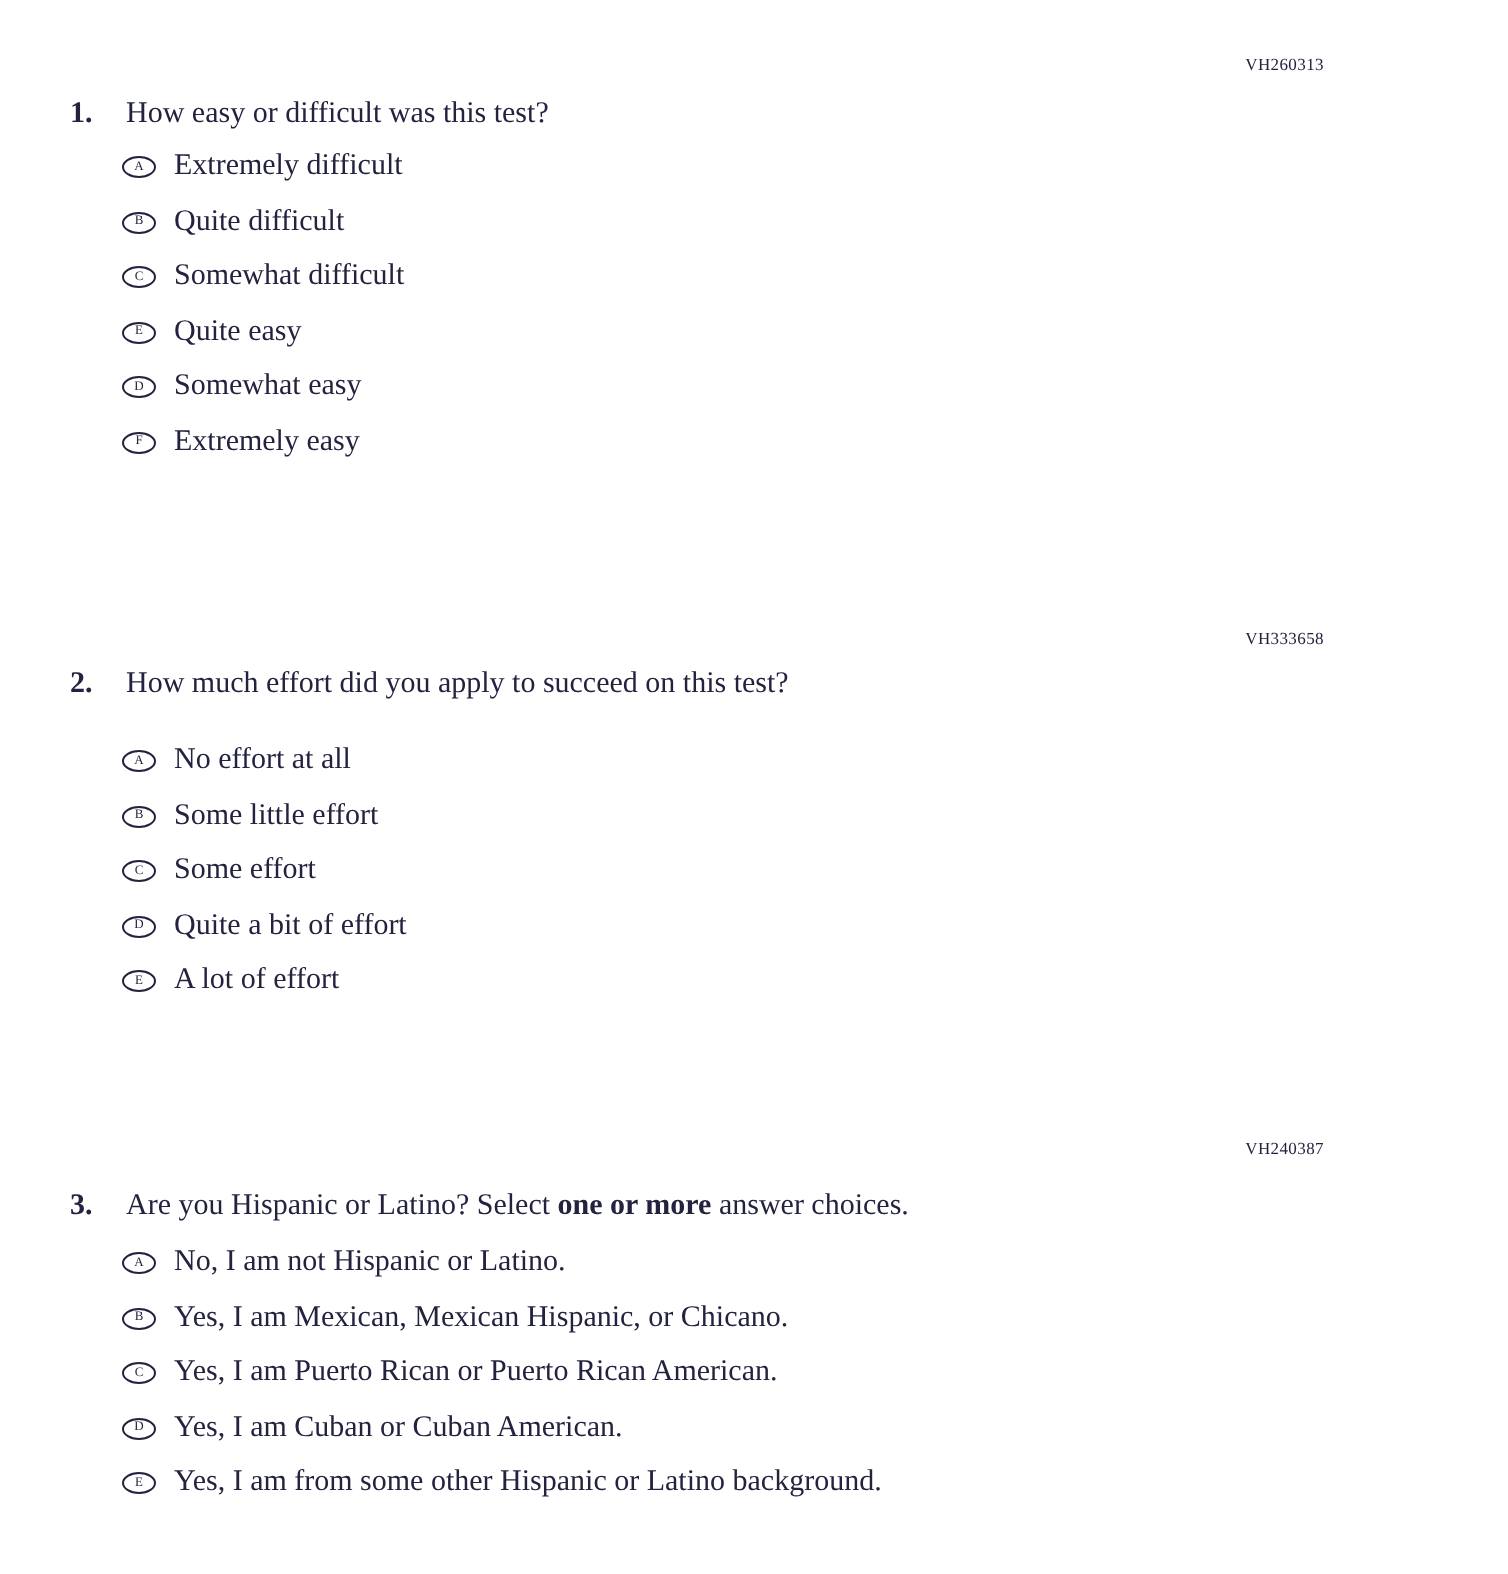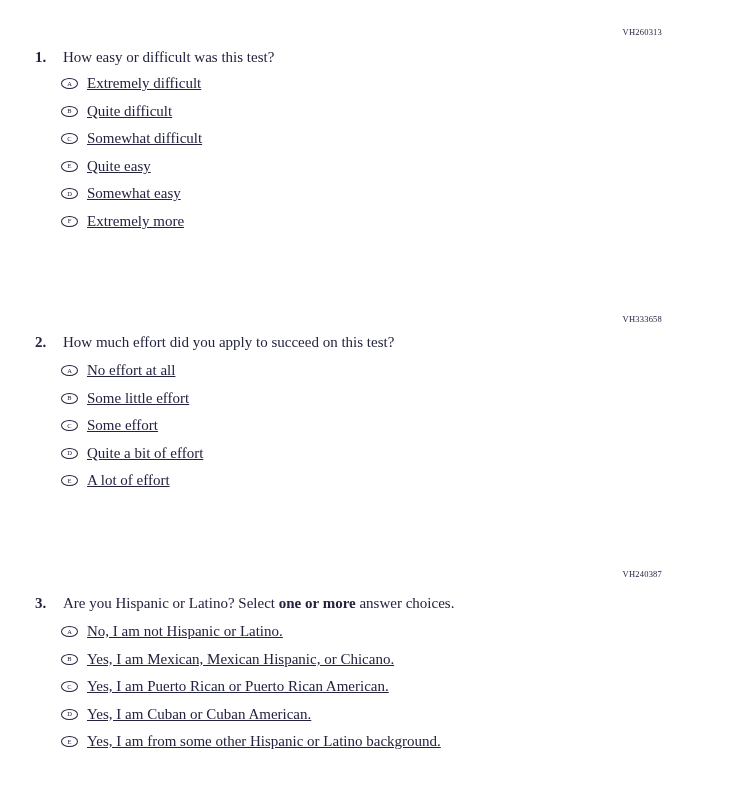--- a/index.html
+++ b/index.html
@@ -40,21 +40,21 @@
   }
   .q1 .question-line { margin-top: 11px; }
   .q2 .question-line { margin-top: 9px; }
   .q3 .question-line { margin-top: 15px; }
   .qnum {
     font-weight: bold;
     width: 28px;
     flex: none;
   }
   .q1 .options { margin-top: 3px; }
-  .q2 .options { margin-top: 5px; text-align: center; }
+  .q2 .options { margin-top: 15px; text-align: center; }
   .q3 .options { margin-top: 5px; }
   .option-row {
     display: flex;
     align-items: center;
     height: 27.5px;
     padding-left: 61px;
   }
   .bubble {
     flex: none;
     box-sizing: border-box;
@@ -65,21 +65,20 @@
     display: flex;
     align-items: center;
     justify-content: center;
     font-size: 6.5px;
     line-height: 1;
     margin-right: 9px;
   }
   .option-label {
     font-size: 15px;
     line-height: 19px;
-    text-decoration: underline;
   }
   .bold { font-weight: bold; }
 </style>
 </head>
 <body style="background: rgb(255, 255, 255); color: rgb(35, 35, 64);">
 
   <section class="question-block q1">
     <div class="code">VH260313</div>
     <div class="question-line">
       <span class="qnum">1.</span>
@@ -101,21 +100,21 @@
       <div class="option-row">
         <span class="bubble">E</span>
         <span class="option-label">Quite easy</span>
       </div>
       <div class="option-row">
         <span class="bubble">D</span>
         <span class="option-label">Somewhat easy</span>
       </div>
       <div class="option-row">
         <span class="bubble">F</span>
-        <span class="option-label">Extremely more</span>
+        <span class="option-label">Extremely easy</span>
       </div>
     </div>
   </section>
 
   <section class="question-block q2">
     <div class="code">VH333658</div>
     <div class="question-line">
       <span class="qnum">2.</span>
       <span class="qtext"><span>How much effort did you apply to succeed on this test?</span></span>
     </div>

